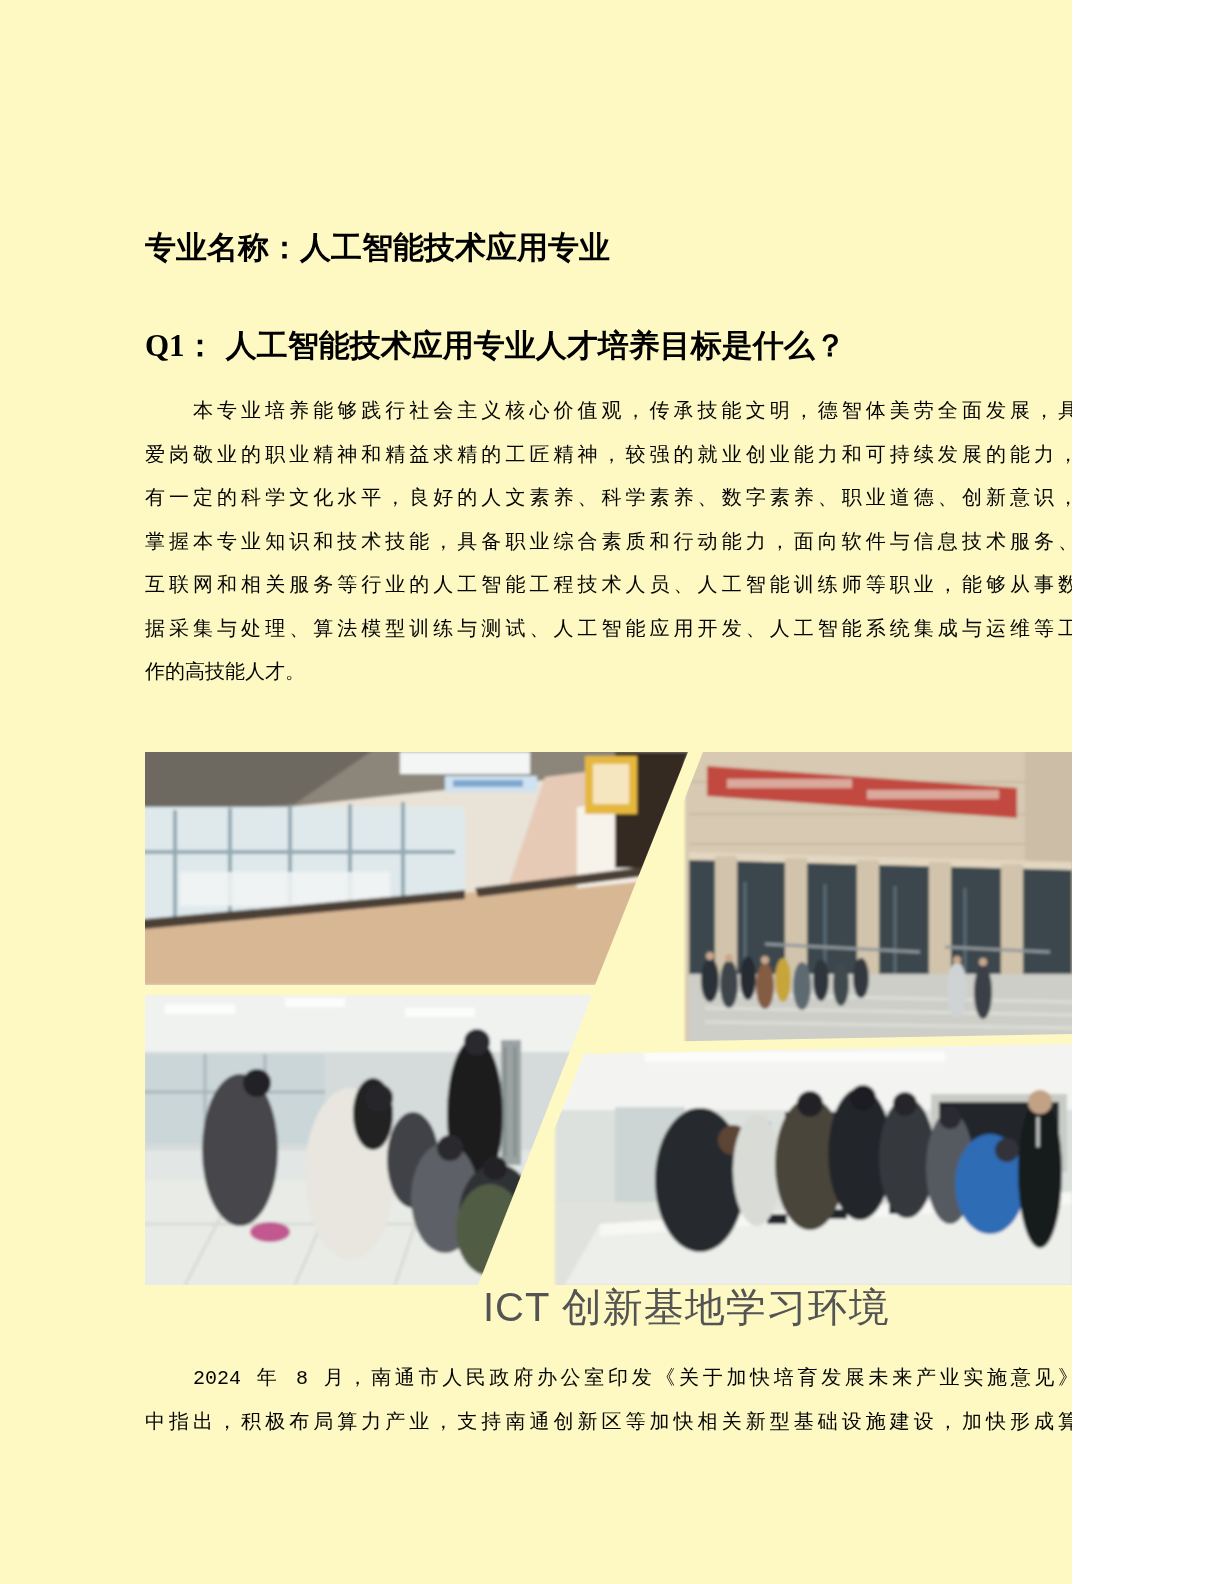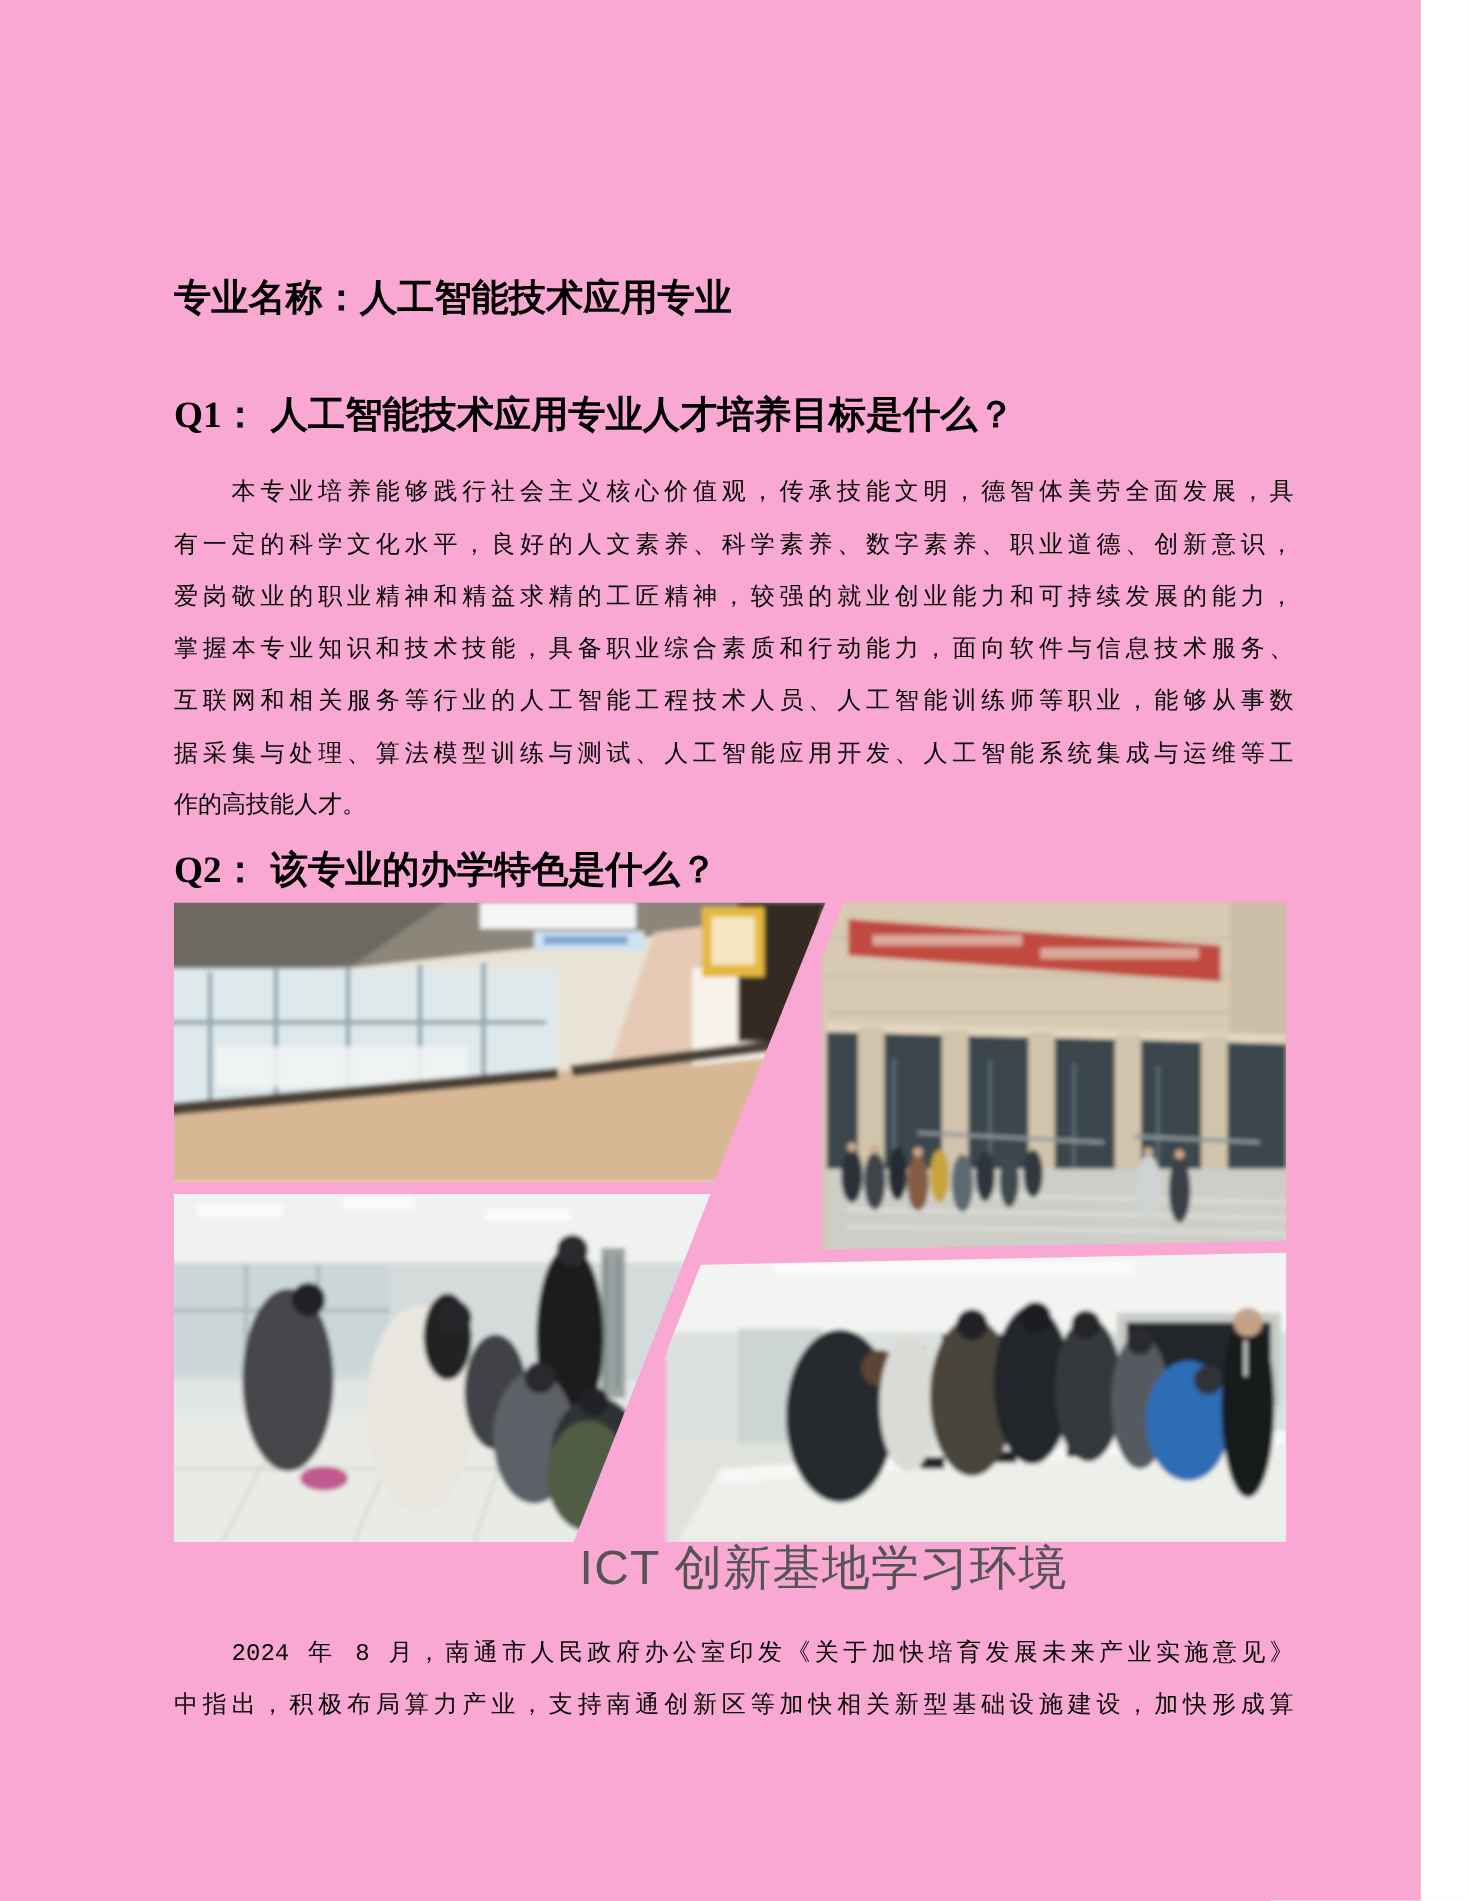--- a/index.html
+++ b/index.html
@@ -1,19 +1,19 @@
 <!DOCTYPE html>
 <html><head>
 <meta charset="utf-8">
 <style>
   html,body{margin:0;padding:0;background:#ffffff;}
   .page{
     position:relative;
-    width:1184px;height:1584px;
-    background:#f9a8d4;
+    width:1072px;height:1584px;
+    background:#fef9c3;
     overflow:hidden;
     font-family:"Liberation Serif", serif;
     color:#111;
   }
   .doc-title{
     position:absolute;left:145px;top:205px;
     font-size:31px;font-weight:bold;line-height:44px;
     color:#000;
   }
   .q-heading{
@@ -50,31 +50,28 @@
 <div class="page">
 
   <h1 class="doc-title">专业名称：人工智能技术应用专业</h1>
 
   <div class="q-heading" id="q1-heading">
     <span class="q-prefix">Q1：</span><span>人工智能技术应用专业人才培养目标是什么？</span>
   </div>
 
   <div class="body-par" id="para1">
     <div class="jline indent">本专业培养能够践行社会主义核心价值观，传承技能文明，德智体美劳全面发展，具</div>
+    <div class="jline">爱岗敬业的职业精神和精益求精的工匠精神，较强的就业创业能力和可持续发展的能力，</div>
     <div class="jline">有一定的科学文化水平，良好的人文素养、科学素养、数字素养、职业道德、创新意识，</div>
-    <div class="jline">爱岗敬业的职业精神和精益求精的工匠精神，较强的就业创业能力和可持续发展的能力，</div>
     <div class="jline">掌握本专业知识和技术技能，具备职业综合素质和行动能力，面向软件与信息技术服务、</div>
     <div class="jline">互联网和相关服务等行业的人工智能工程技术人员、人工智能训练师等职业，能够从事数</div>
     <div class="jline">据采集与处理、算法模型训练与测试、人工智能应用开发、人工智能系统集成与运维等工</div>
     <div class="lastline">作的高技能人才。</div>
   </div>
 
-  <div class="q-heading" id="q2-heading">
-    <span class="q-prefix">Q2：</span><span>该专业的办学特色是什么？</span>
-  </div>
 
   <svg class="collage" viewBox="0 0 927 533" width="927" height="533" xmlns="http://www.w3.org/2000/svg">
     <defs>
       <clipPath id="cp1">
           <polygon points="0,0 543,0 450,233 0,233"></polygon>
         </clipPath>
       <clipPath id="cp2">
           <polygon points="558,0 927,0 927,282 444,291"></polygon>
         </clipPath>
       <clipPath id="cp3">

